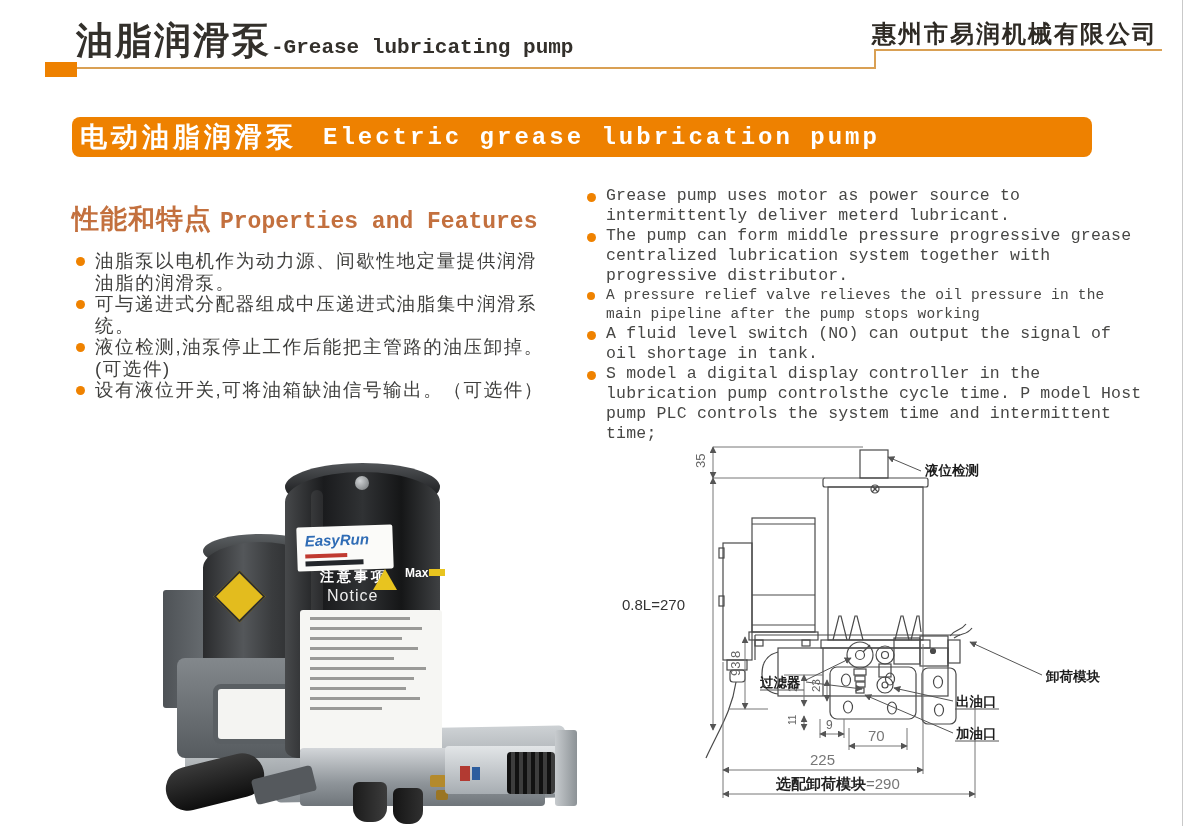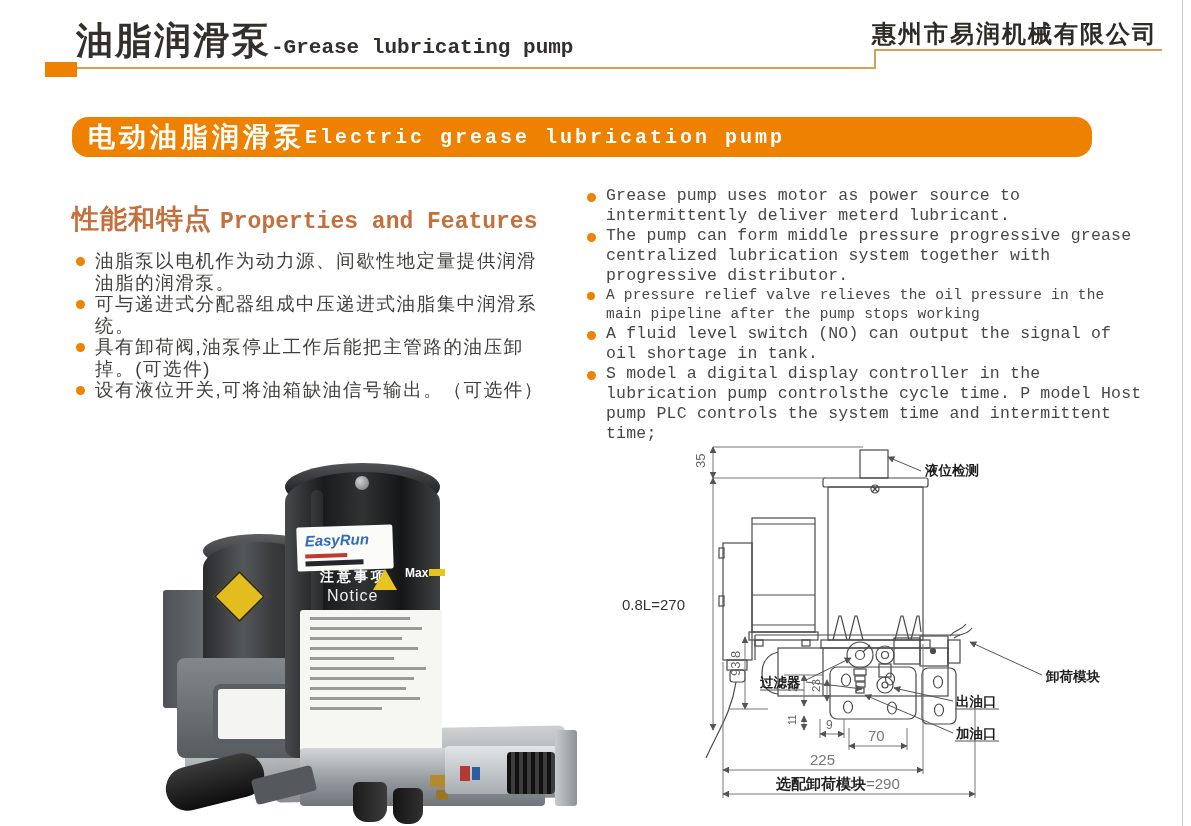--- a/index.html
+++ b/index.html
@@ -15,23 +15,23 @@
   .company-en{position:absolute;left:608px;top:69px;font-family:"Liberation Mono",monospace;
               font-size:12.5px;font-weight:bold;color:#2e2a24;}
   .rule-left{position:absolute;left:45px;top:67px;width:830px;height:2px;background:#D9A054;}
   .rule-step{position:absolute;left:874px;top:49px;width:2px;height:20px;background:#D9A054;}
   .rule-right{position:absolute;left:874px;top:49px;width:288px;height:2px;background:#D9A054;}
   .accent-square{position:absolute;left:45px;top:62px;width:32px;height:15px;background:#EE8100;}
   .right-border{position:absolute;left:1182px;top:0;width:1px;height:826px;background:#c9c9c9;}
 
   
   .banner{position:absolute;left:72px;top:117px;width:1020px;height:40px;background:#EE8100;
-          border-radius:16px;color:#fff;display:flex;align-items:center;padding-left:16px;box-sizing:border-box;white-space:nowrap;}
+          border-radius:8px;color:#fff;display:flex;align-items:center;padding-left:8px;box-sizing:border-box;white-space:nowrap;}
   .banner-zh{font-size:27px;font-weight:bold;letter-spacing:4px;}
-  .banner-en{font-family:"Liberation Mono",monospace;font-size:20px;font-weight:bold;letter-spacing:3px;}
+  .banner-en{font-family:"Liberation Mono",monospace;font-size:24px;font-weight:bold;letter-spacing:3px;margin-left:26px;}
 
   
   .features-heading{position:absolute;left:72px;top:201px;white-space:nowrap;color:#C3703E;}
   .fh-zh{font-size:27px;font-weight:bold;letter-spacing:1px;}
   .fh-en{font-family:"Liberation Mono",monospace;font-size:23px;font-weight:bold;margin-left:8px;}
   ul.blist{list-style:none;margin:0;padding:0;position:absolute;}
   ul.blist li{position:relative;padding-left:21px;margin:0;}
   ul.blist li::before{content:"";position:absolute;left:2px;top:7px;width:9px;height:9px;border-radius:50%;background:#EF8200;}
   .list-zh{left:74px;top:250px;width:478px;font-size:18.5px;line-height:21.5px;color:#3f3f3d;letter-spacing:1.6px;}
   .list-en{left:585px;top:186px;width:560px;font-family:"Liberation Mono",monospace;
@@ -107,21 +107,21 @@
     <span class="banner-en">Electric grease lubrication pump</span>
   </div>
 
   <div class="features-heading">
     <span class="fh-zh">性能和特点</span><span class="fh-en">Properties and Features</span>
   </div>
 
   <ul class="blist list-zh">
     <li>油脂泵以电机作为动力源、间歇性地定量提供润滑油脂的润滑泵。</li>
     <li>可与递进式分配器组成中压递进式油脂集中润滑系统。</li>
-    <li>具有卸荷阀,油泵停止工作后能把主管路的油压卸掉。(可选件)</li>
+    <li>液位检测,油泵停止工作后能把主管路的油压卸掉。(可选件)</li>
     <li>设有液位开关,可将油箱缺油信号输出。（可选件）</li>
   </ul>
 
   <ul class="blist list-en">
     <li>Grease pump uses motor as power source to intermittently deliver meterd lubricant.</li>
     <li>The pump can form middle pressure progressive grease centralized lubrication system together with progressive distributor.</li>
     <li class="small">A pressure relief valve relieves the oil pressure in the main pipeline after the pump stops working</li>
     <li>A fluid level switch (NO) can output the signal of oil shortage in tank.</li>
     <li>S model a digital display controller in the lubrication pump controlsthe cycle time. P model Host pump PLC controls the system time and intermittent time;</li>
   </ul>

